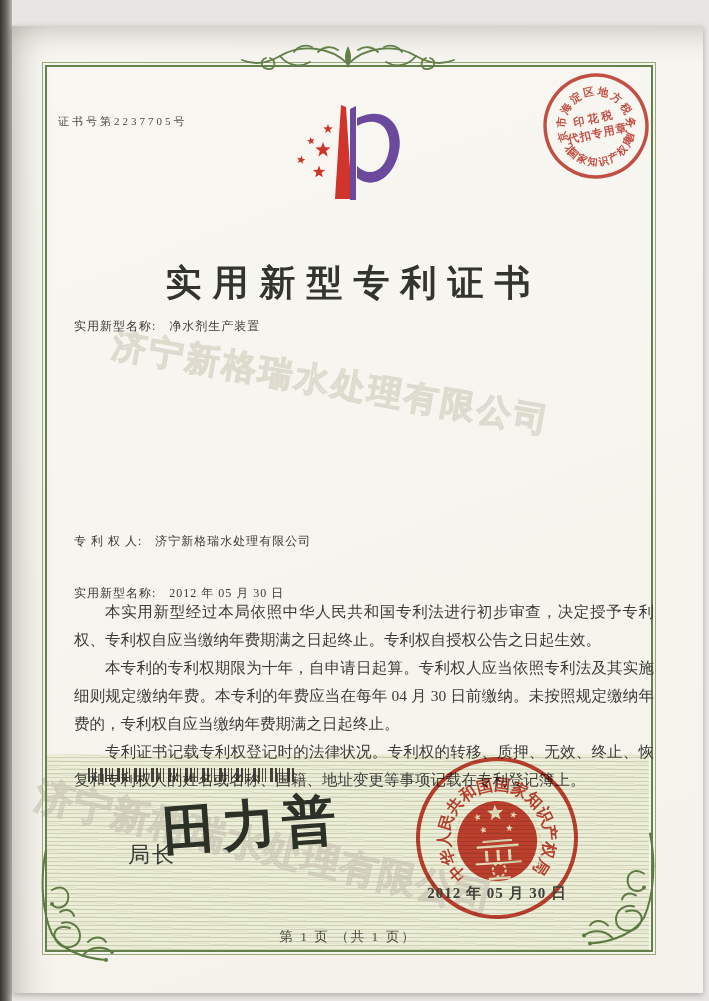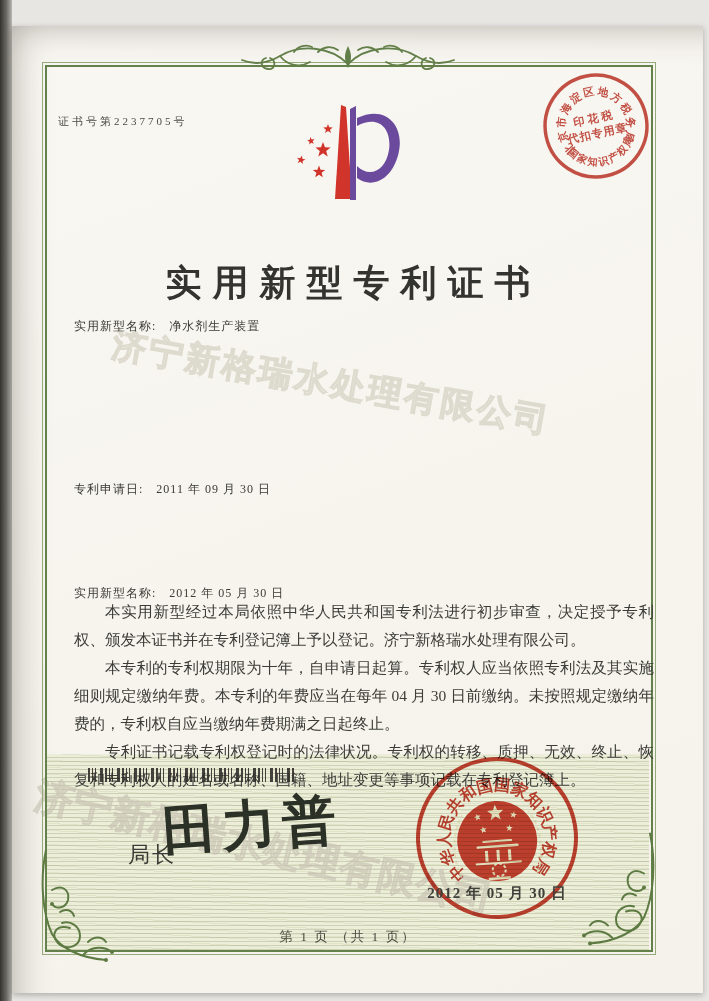--- a/index.html
+++ b/index.html
@@ -121,31 +121,31 @@
       <text x="55" y="51" text-anchor="middle" font-size="11" font-weight="bold" letter-spacing="3" fill="#c03a2e">印花税</text>
       <text x="55" y="66" text-anchor="middle" font-size="11" font-weight="bold" letter-spacing="1" fill="#c03a2e">代扣专用章</text>
     </svg>
 
     <div class="title">实用新型专利证书</div>
 
     <div class="field f0">
       <span class="lab">实用新型名称:</span>
       <span>净水剂生产装置</span>
     </div>
-    <div class="field f3">
-      <span class="lab">专利申请日:</span>
-      <span>2011 年 09 月 30 日</span>
+    <div class="field f4">
+      <span class="lab">专 利 权 人:</span>
+      <span>济宁新格瑞水处理有限公司</span>
     </div>
     <div class="field f5">
       <span class="lab">实用新型名称:</span>
       <span>2012 年 05 月 30 日</span>
     </div>
 
     <div class="paras">
-      <p>本实用新型经过本局依照中华人民共和国专利法进行初步审查，决定授予专利权、颁发本证书并在专利登记簿上予以登记。济宁新格瑞水处理有限公司。</p>
+      <p>本实用新型经过本局依照中华人民共和国专利法进行初步审查，决定授予专利权、专利权自应当缴纳年费期满之日起终止。专利权自授权公告之日起生效。</p>
       <p>本专利的专利权期限为十年，自申请日起算。专利权人应当依照专利法及其实施细则规定缴纳年费。本专利的年费应当在每年 04 月 30 日前缴纳。未按照规定缴纳年费的，专利权自应当缴纳年费期满之日起终止。</p>
       <p>专利证书记载专利权登记时的法律状况。专利权的转移、质押、无效、终止、恢复和专利权人的姓名或名称、国籍、地址变更等事项记载在专利登记簿上。</p>
     </div>
 
     <div class="barcode"></div>
 
     <div class="juzhang">局长</div>
     <div class="sig">田力普</div>
 
     <svg class="seal" width="170" height="170" viewBox="0 0 170 170">

